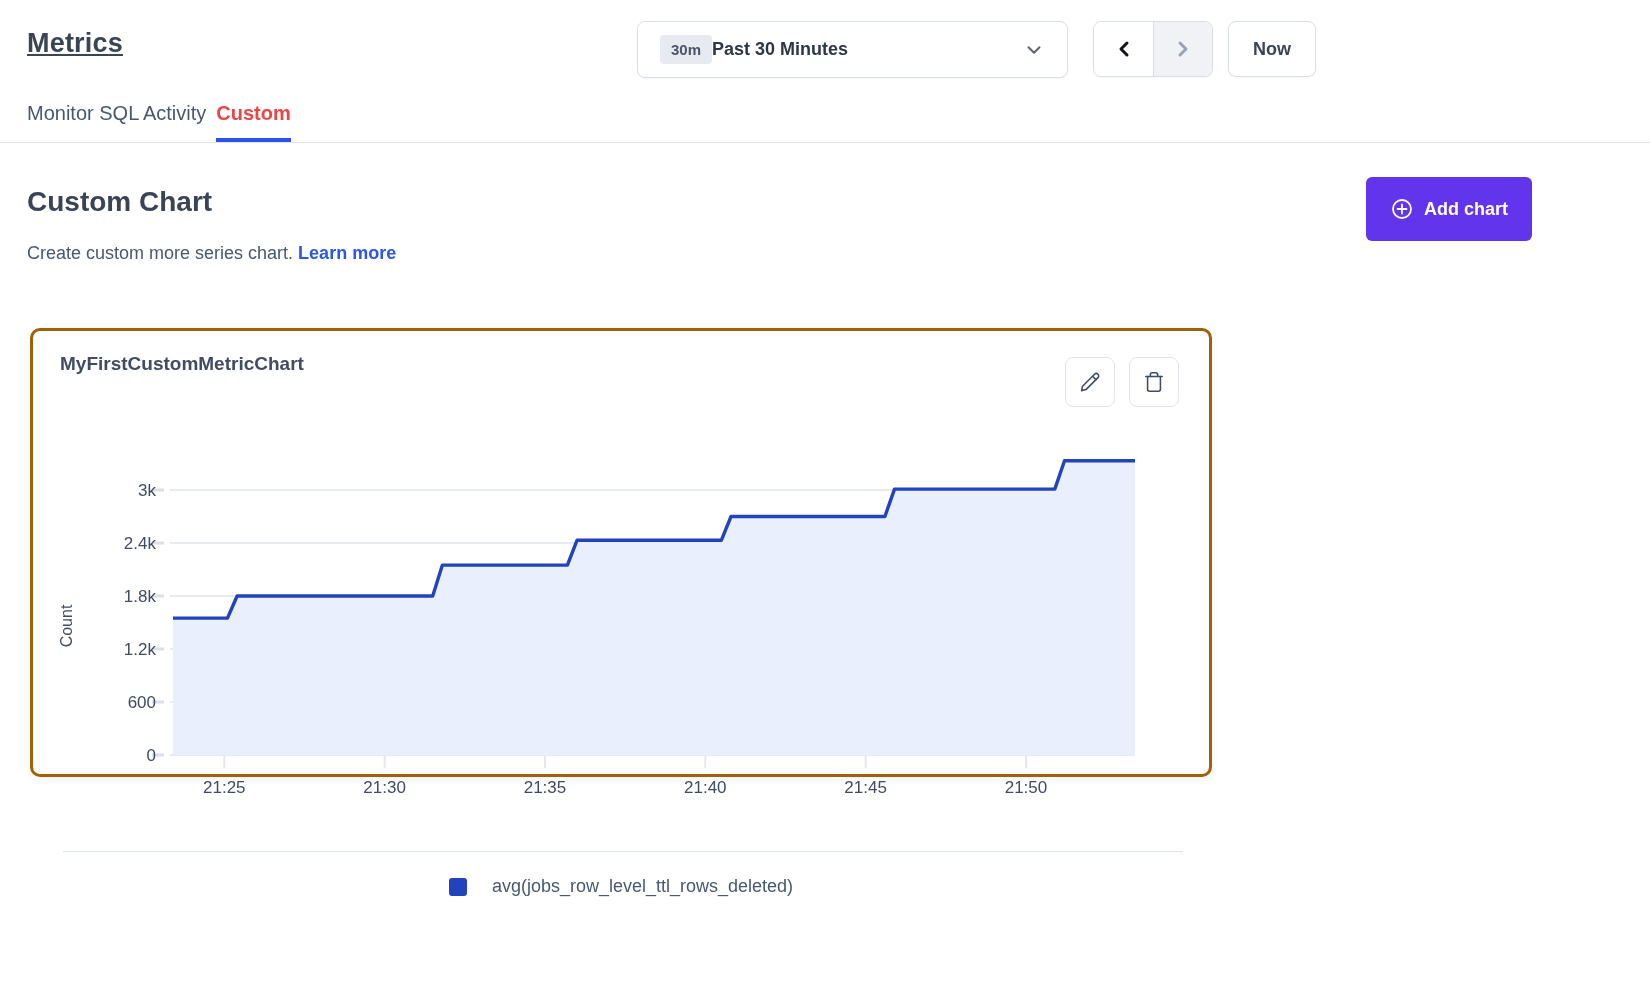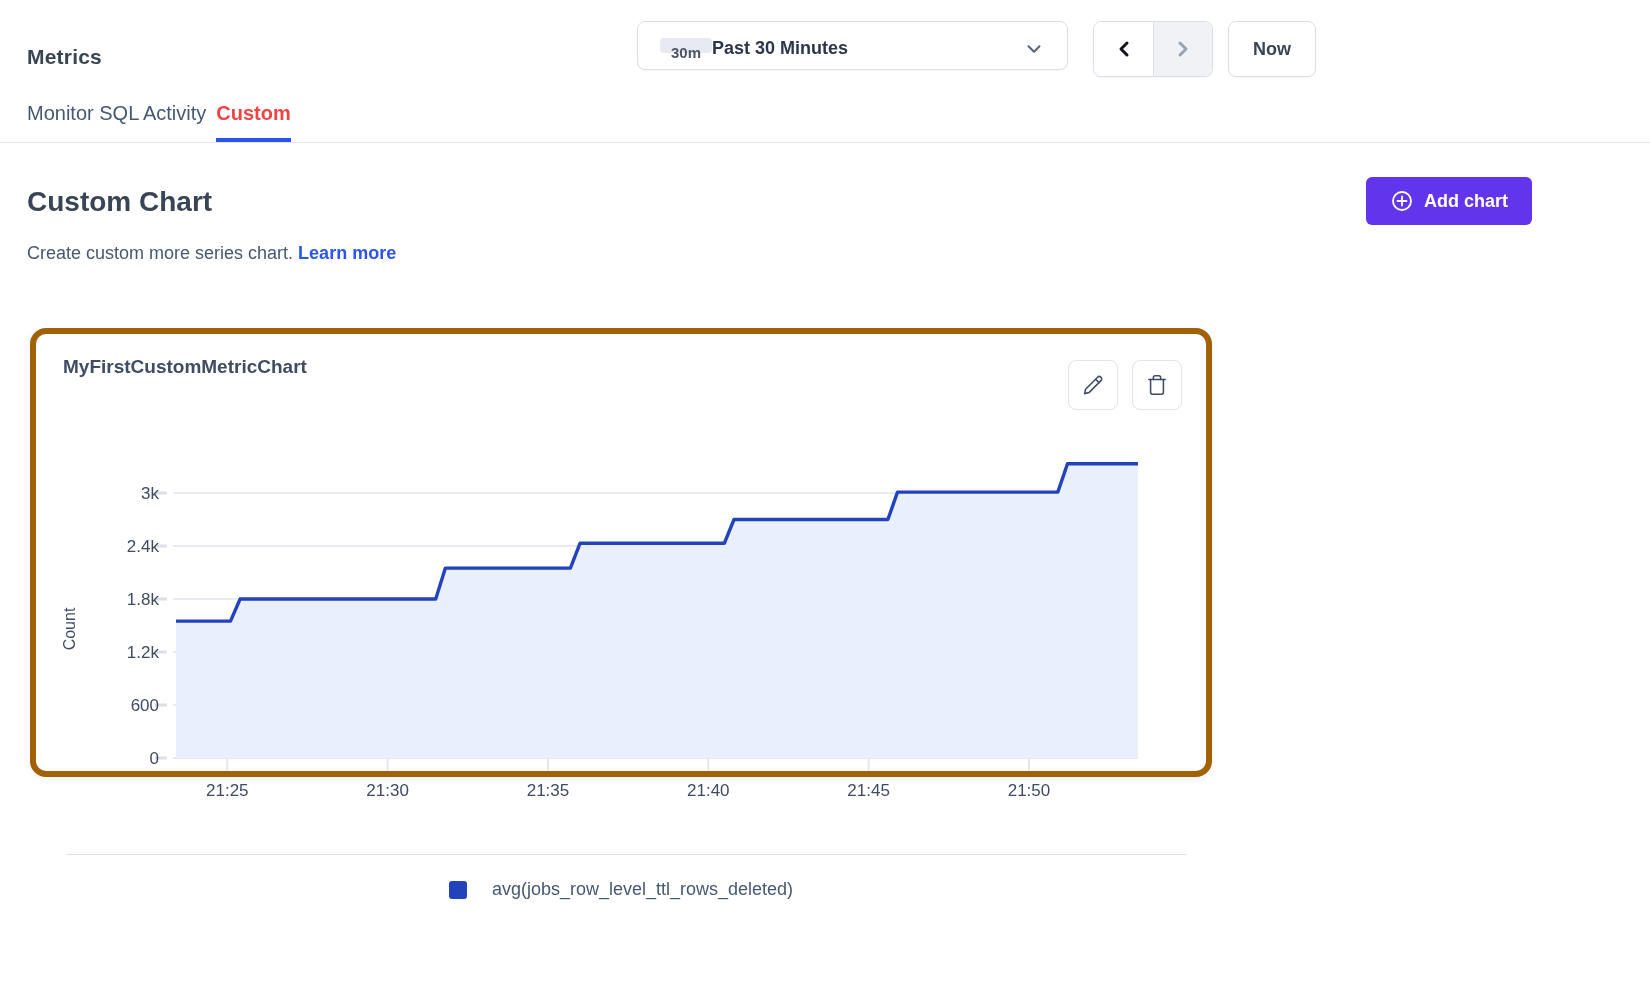--- a/index.html
+++ b/index.html
@@ -1,26 +1,26 @@
 <!DOCTYPE html>
 <html><head>
 <meta charset="utf-8">
 <style>
   * { margin: 0; padding: 0; box-sizing: border-box; }
   html, body { width: 1650px; height: 982px; background: #ffffff;
     font-family: "Liberation Sans", sans-serif; color: #475872; overflow: hidden; }
   .abs { position: absolute; }
 
   
-  .page-title { left: 27px; top: 45px; font-size: 21px; font-weight: 700; color: #394455; letter-spacing: .2px; }
+  .page-title { left: 27px; top: 28px; font-size: 27px; font-weight: 700; color: #394455; letter-spacing: .2px; text-decoration: underline; }
 
   .ctrl { border: 1px solid #d9dfe9; background: #fff; border-radius: 8px;
           box-shadow: 0 1px 2px rgba(20,35,70,.04); }
-  .range-dropdown { left: 637px; top: 21px; width: 431px; height: 49px;
-          display: flex; padding: 16px 22px; cursor: pointer; }
+  .range-dropdown { left: 637px; top: 21px; width: 431px; height: 57px;
+          display: flex; align-items: center; padding: 0 22px; cursor: pointer; }
   .range-badge { background: #e7eaf1; color: #4a5568; font-size: 15px; font-weight: 700;
           border-radius: 4px; padding: 7px 11px; line-height: 1; }
   .range-label { font-size: 18px; font-weight: 600; color: #2c3649; }
   .range-dropdown .spacer { flex: 1; }
   .pager { left: 1093px; top: 21px; width: 120px; height: 56px; display: flex; overflow: hidden; padding: 0; }
   .pager-half { width: 50%; height: 100%; display: flex; align-items: center; justify-content: center;
           background: #fff; border: none; cursor: pointer; }
   .pager-half + .pager-half { border-left: 1px solid #d9dfe9; background: #f1f2f6; cursor: default; }
   .now-button { left: 1228px; top: 21px; width: 88px; height: 56px; font-size: 18px; font-weight: 600;
           color: #394455; display: flex; align-items: center; justify-content: center; cursor: pointer; text-align: center; }
@@ -29,28 +29,28 @@
   .tabs { left: 27px; top: 102px; display: flex; gap: 10px; }
   .tab { font-size: 20px; color: #475872; padding-bottom: 13px; cursor: pointer;
          border-bottom: 4px solid transparent; }
   .tab.active { color: #ef4444; font-weight: 600; border-bottom-color: #2b51ee; }
   .tabs-rule { left: 0; top: 142px; width: 1650px; height: 0; border-top: 1px solid #e0e4ec; }
 
   
   .section-heading { left: 27px; top: 186px; font-size: 28px; font-weight: 700; color: #394455; }
   .section-desc { left: 27px; top: 243px; font-size: 18px; color: #475872; }
   .learn-more { color: #2b55ee; font-weight: 600; text-decoration: none; cursor: pointer; }
-  .add-chart-button { left: 1366px; top: 177px; width: 166px; height: 48px; background: #6234eb;
+  .add-chart-button { left: 1366px; top: 177px; width: 166px; height: 64px; background: #6234eb;
       border: none; border-radius: 6px; color: #fff; font-size: 18px; font-weight: 600;
       font-family: "Liberation Sans", sans-serif;
       display: flex; align-items: center; justify-content: center; gap: 10px; cursor: pointer; }
 
   
   .chart-card { left: 30px; top: 328px; width: 1182px; height: 449px; background: #fff;
-      border: 6px solid #a16207; border-radius: 16px; box-shadow: 0 2px 8px rgba(16,30,60,.06); }
+      border: 3px solid #a16207; border-radius: 10px; box-shadow: 0 2px 8px rgba(16,30,60,.06); }
   .chart-title { left: 27px; top: 22px; font-size: 19px; font-weight: 700; color: #3f4c63; }
   .icon-button { width: 50px; height: 50px; background: #fff; border: 1px solid #dfe4ed; border-radius: 8px;
       display: flex; align-items: center; justify-content: center; cursor: pointer; }
   .edit-button { left: 1032px; top: 26px; }
   .delete-button { left: 1096px; top: 26px; }
   .chart-svg { left: 15px; top: 92px; }
   .card-divider { left: 30px; top: 520px; width: 1120px; height: 0; border-top: 1px solid #dde3ea; }
   .legend-row { left: 0; top: 545px; width: 100%; display: flex; align-items: center;
       justify-content: center; gap: 25px; }
   .legend-swatch { width: 18px; height: 18px; border-radius: 3px; background: #2243bc; }

